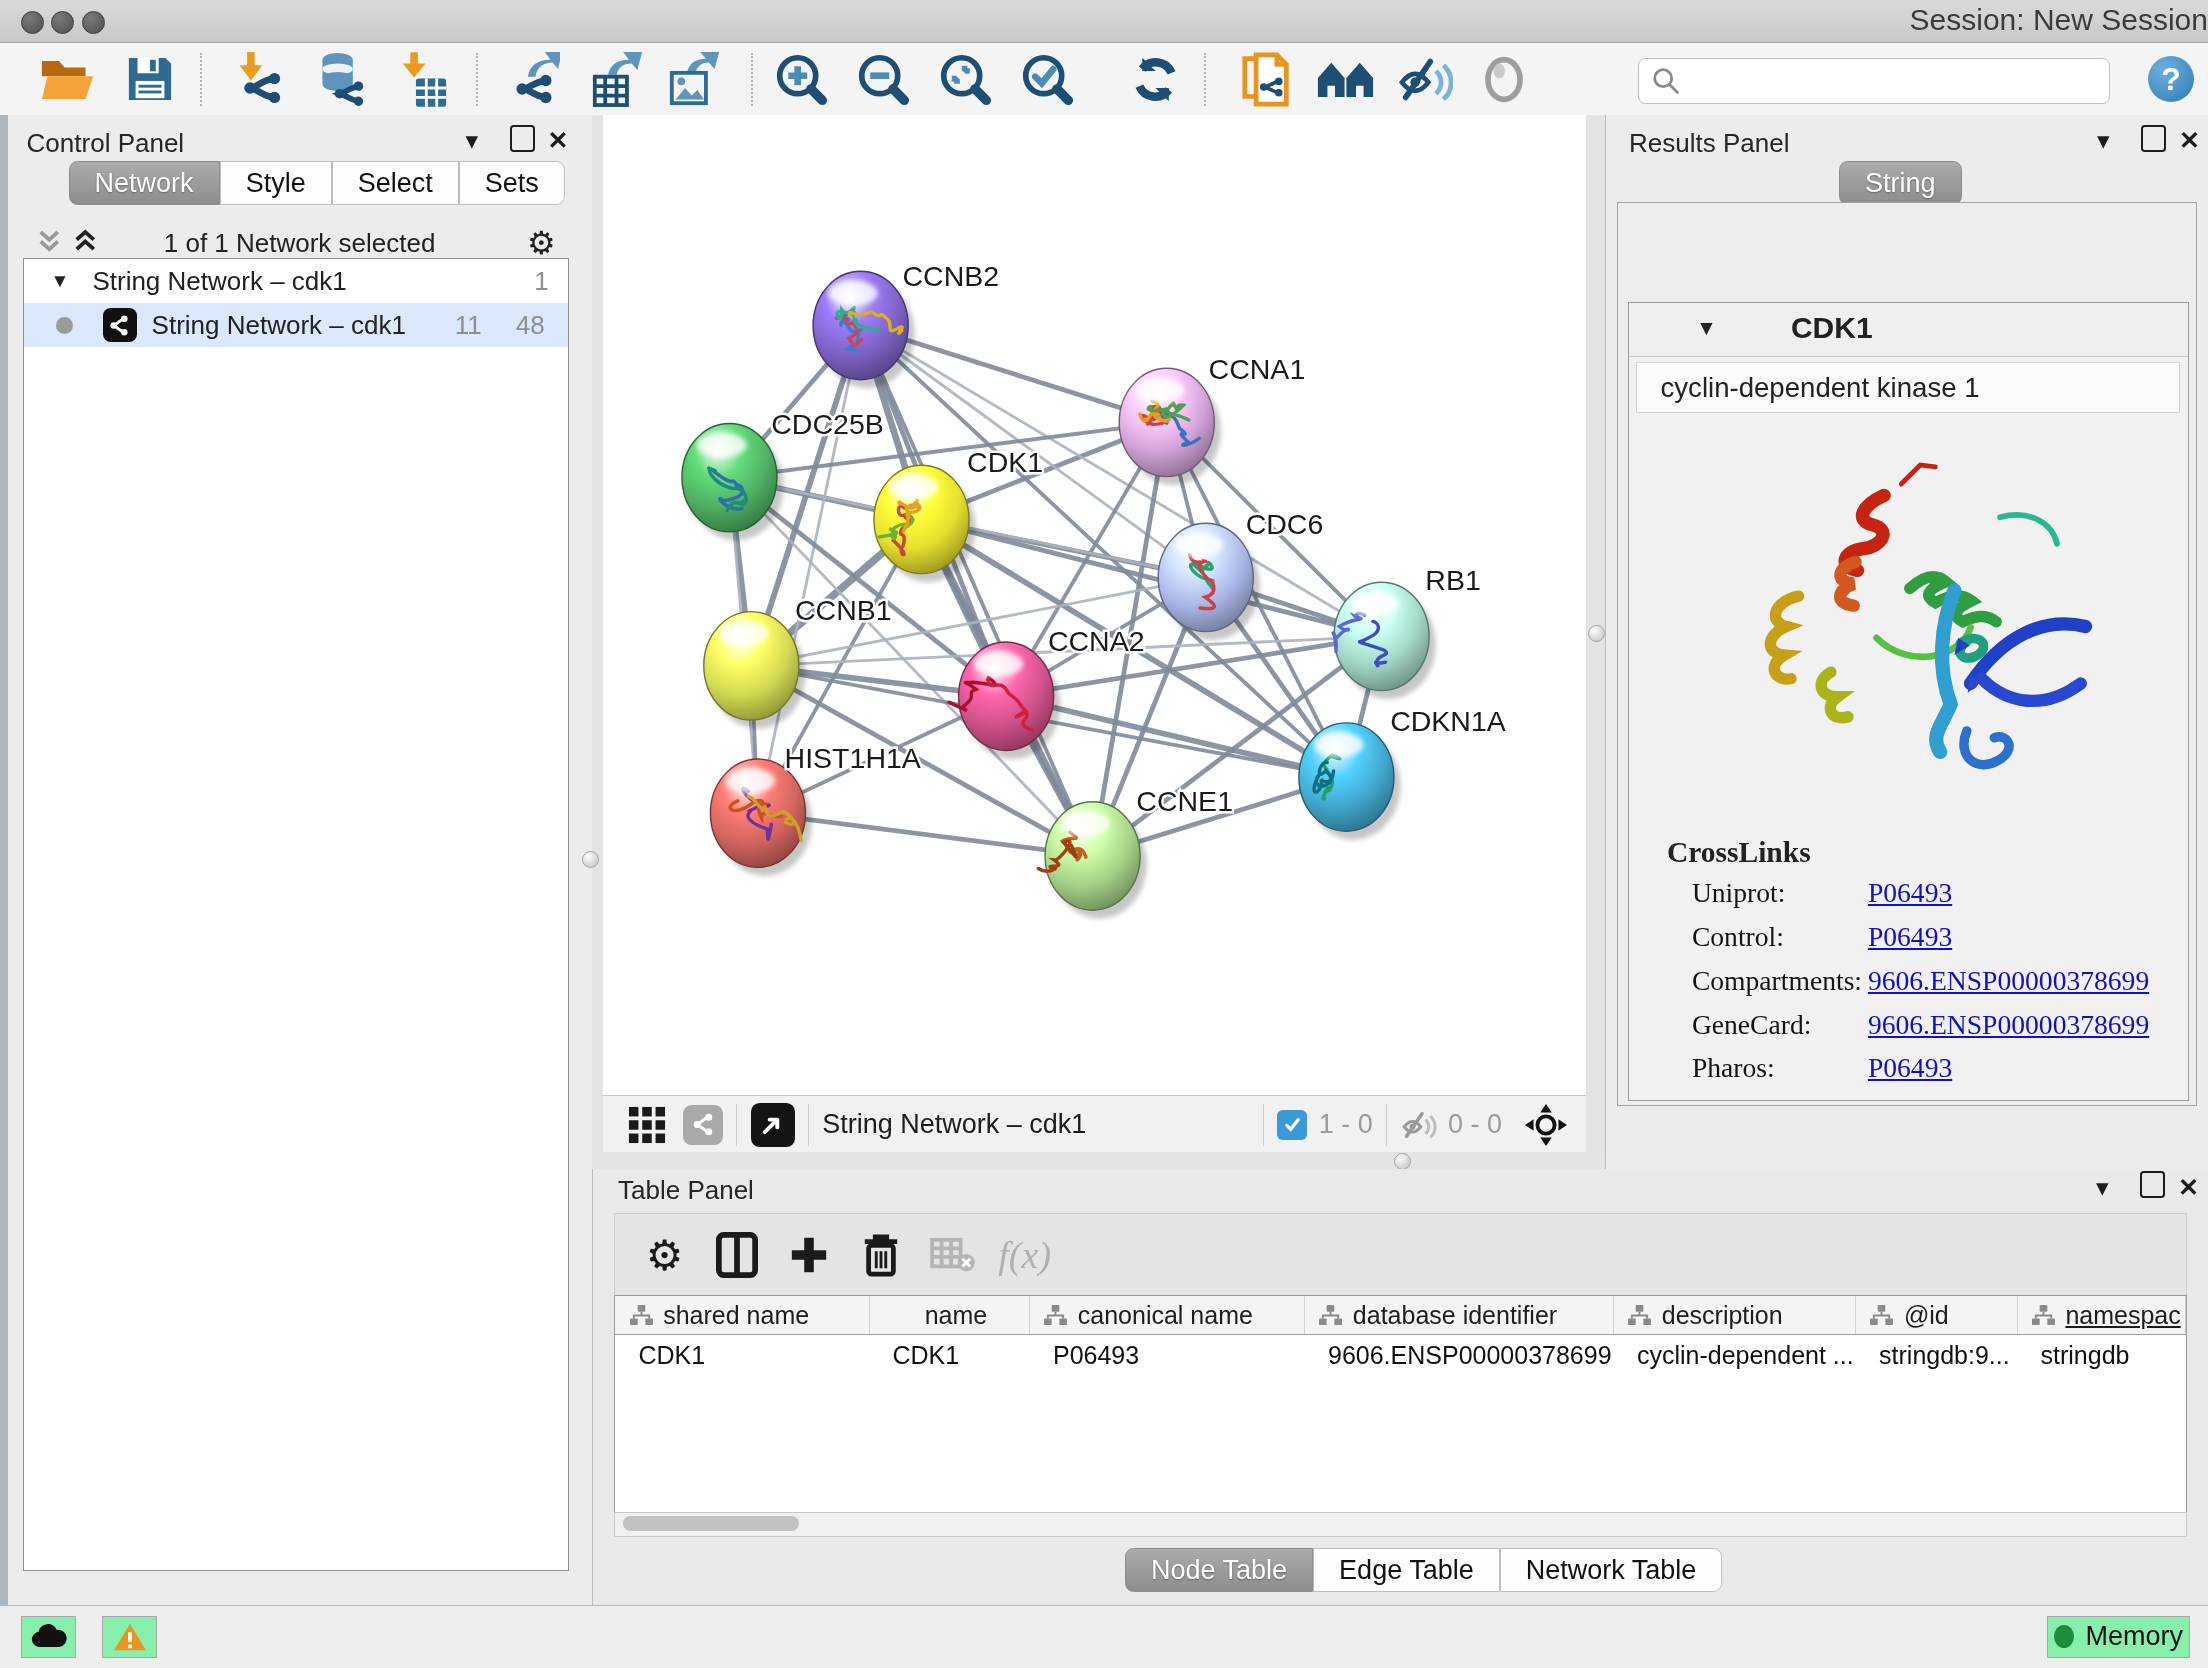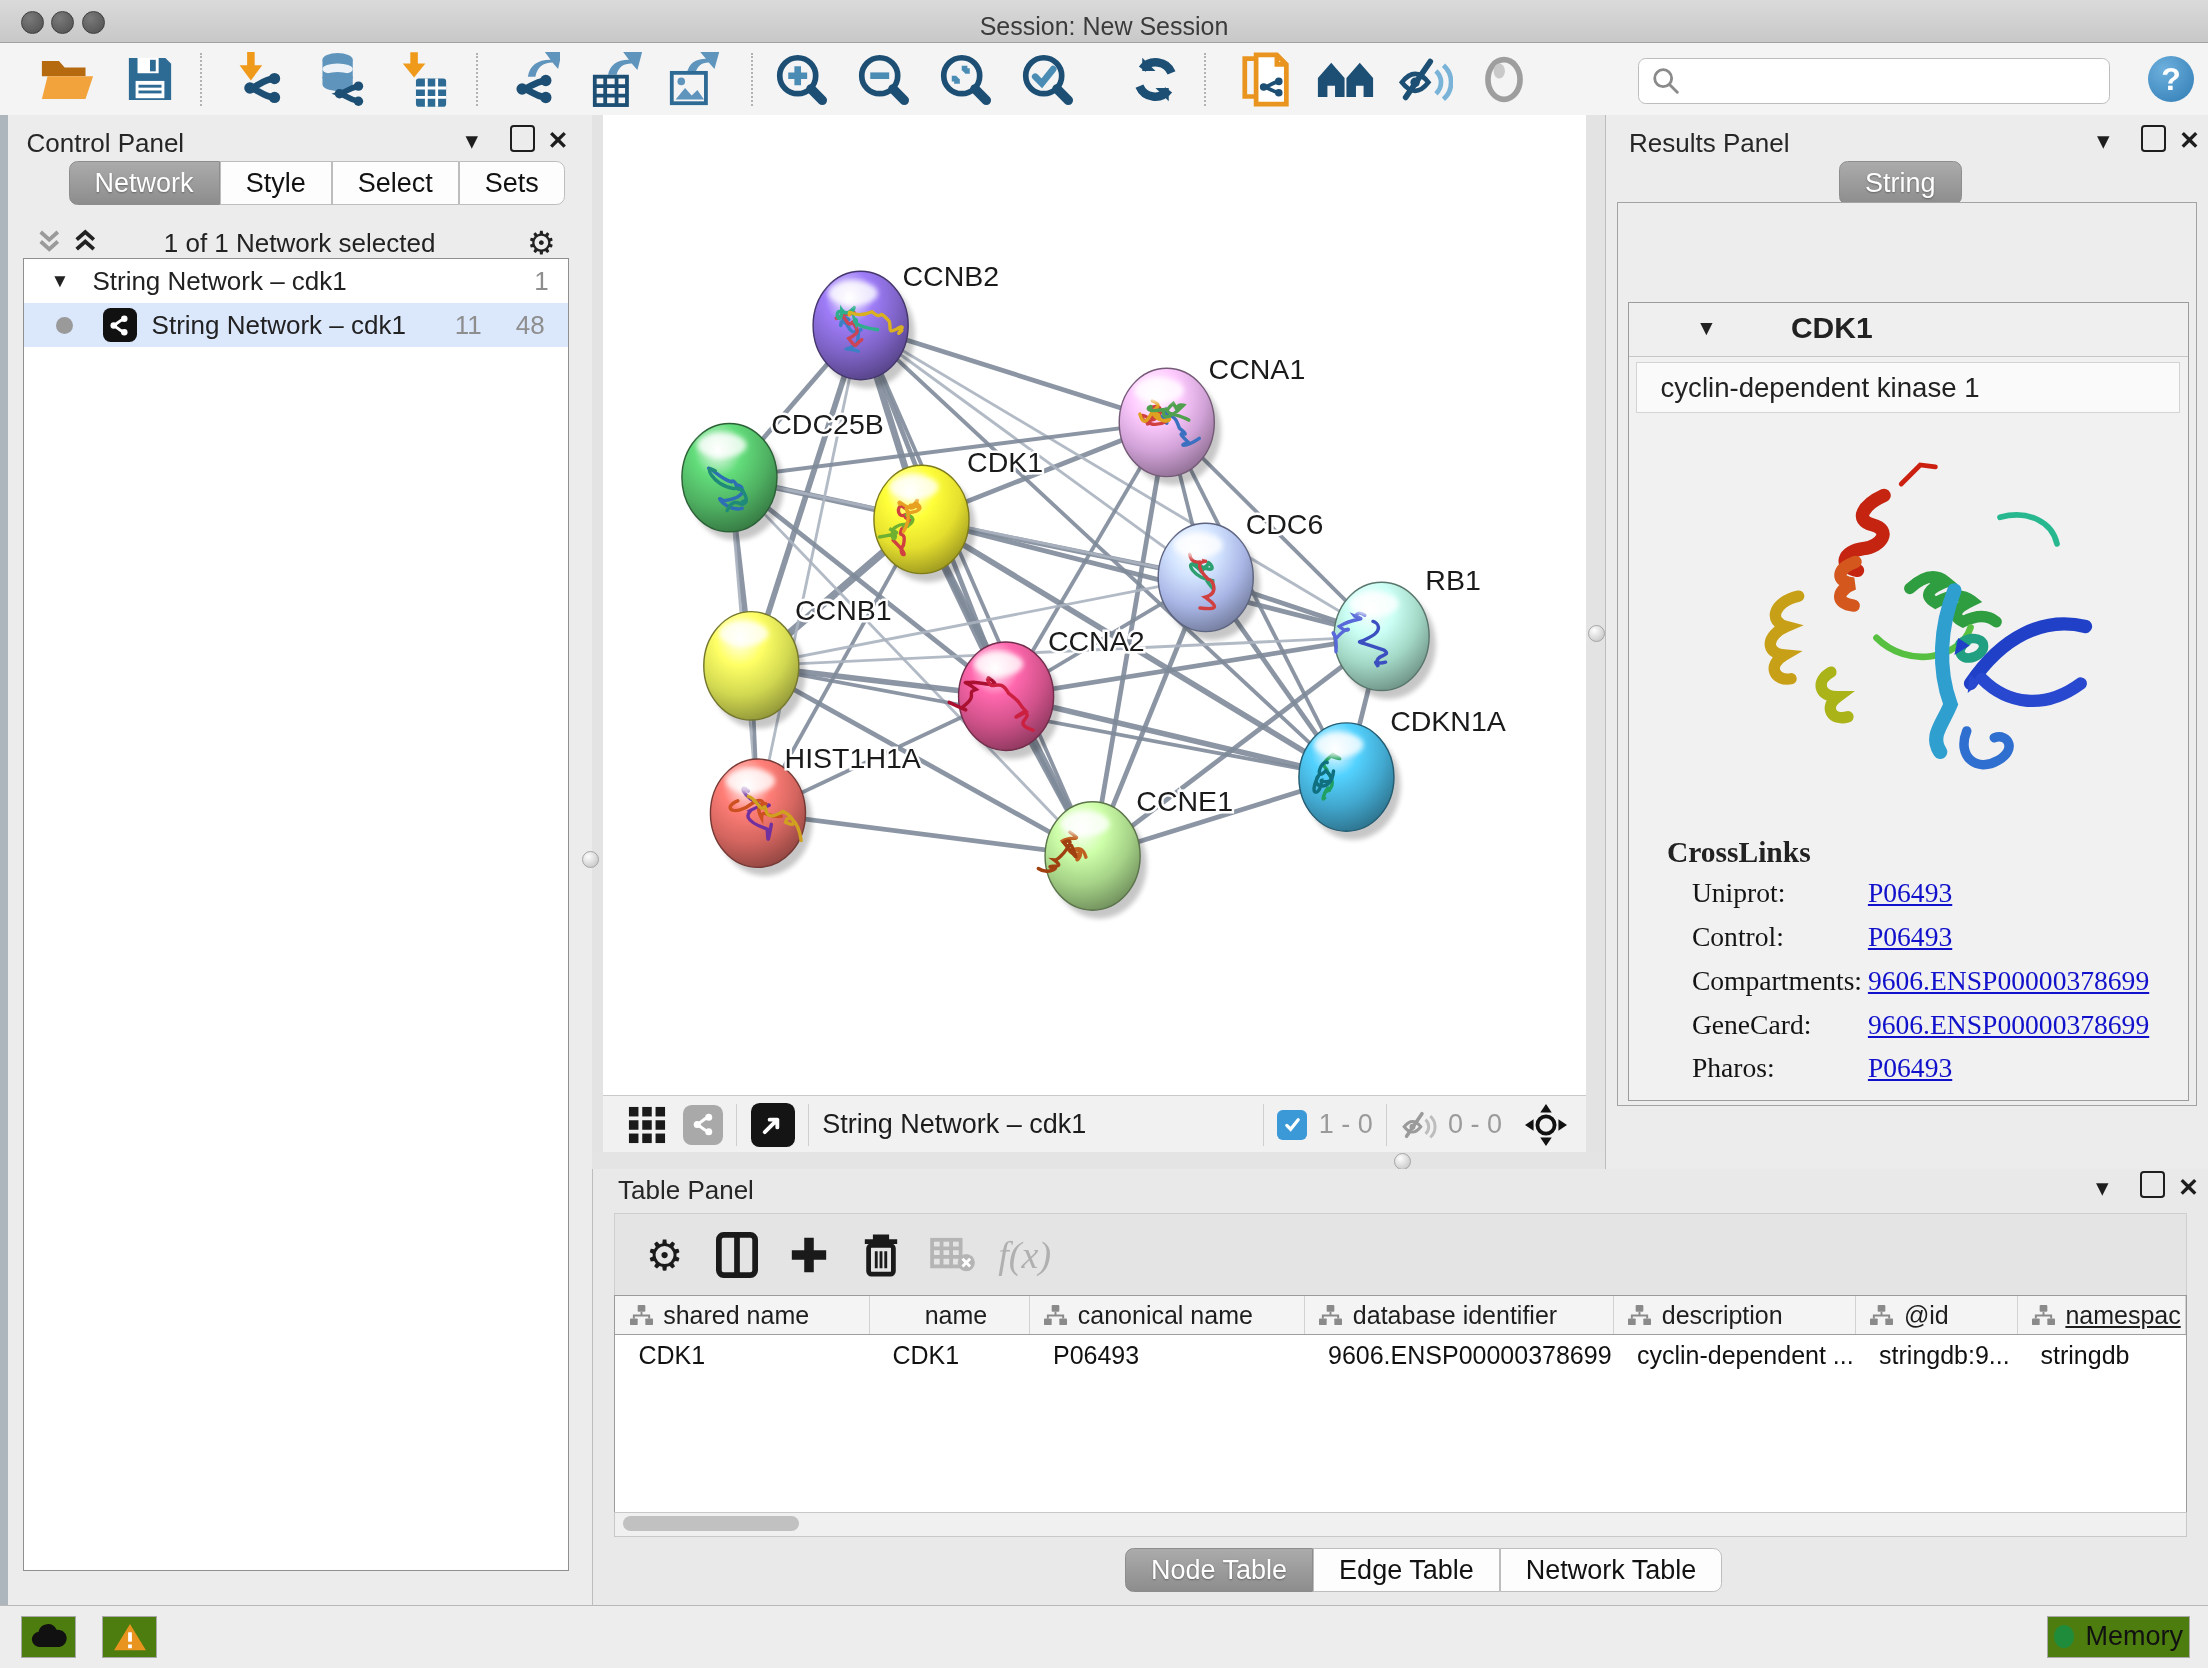--- a/index.html
+++ b/index.html
@@ -4,22 +4,22 @@
 <style>
   html,body{margin:0;padding:0;background:#555;}
   #app{position:relative;width:2208px;height:1668px;background:#e9e9e9;
        font-family:"Liberation Sans",sans-serif;overflow:hidden;color:#222;}
   .abs{position:absolute;}
   
   .titlebar{position:absolute;left:0;top:0;width:2208px;height:42px;
     background:linear-gradient(#dadada,#c8c8c8);border-bottom:1px solid #a2a2a2;}
   .traffic{position:absolute;top:10.5px;width:21px;height:21px;border-radius:50%;
     background:radial-gradient(circle at 35% 30%,#7a7a7a,#4e4e4e);border:1px solid #3e3e3e;}
-  .wintitle{position:absolute;left:0;top:12px;width:100%;text-align:center;
-    font-size:25px;color:#3b3b3b;}
+  .wintitle{position:absolute;left:0;top:3px;width:100%;text-align:right;
+    font-size:30px;color:#3b3b3b;}
   
   .toolbar{position:absolute;left:0;top:43px;width:2208px;height:72px;
     background:#f4f4f4;border-bottom:1px solid #c2c2c2;}
   .tbtn{position:absolute;top:5.7px;width:63px;height:61px;display:flex;
     align-items:center;justify-content:center;background:none;border:none;padding:0;}
   .tsep{position:absolute;top:9.5px;height:53px;border-left:2.9px dotted #b3b3b3;width:0;}
   .searchbox{position:absolute;left:1638px;top:15px;width:470px;height:44px;
     background:#fff;border:1.9px solid #bdbdbd;border-radius:7.6px;display:flex;align-items:center;}
   .searchbox input{border:none;outline:none;flex:1;font-size:25px;height:36px;
     font-family:"Liberation Sans",sans-serif;background:transparent;}
@@ -91,21 +91,21 @@
   .trow{display:flex;height:40px;}
   .td{display:flex;align-items:center;font-size:25px;color:#111;
     padding-left:23px;box-sizing:border-box;}
   .hscroll{position:absolute;left:11.4px;top:343px;right:21px;height:23px;background:#f0f0f0;
     border:1px solid #c8c8c8;}
   .hthumb{position:absolute;left:7.6px;top:2.9px;width:176px;height:15px;background:#c1c1c1;border-radius:7.6px;}
   .ttabs{position:absolute;left:522px;top:379px;}
   
   .bottombar{position:absolute;left:0;top:1605px;width:2208px;height:63px;background:#ededed;
     border-top:1px solid #b8b8b8;}
-  .bbtn{position:absolute;top:9.5px;height:42px;background:#4d7c0f;border:1.9px solid #a8a8a8;
+  .bbtn{position:absolute;top:9.5px;height:42px;background:#86efac;border:1.9px solid #a8a8a8;
     display:flex;align-items:center;justify-content:center;gap:11.4px;}
   .memlabel{font-size:27px;color:#111;}
   svg{display:block;}
   text{font-family:"Liberation Sans",sans-serif;}
 </style>
 </head>
 <body>
 
 <div id="app">
 

